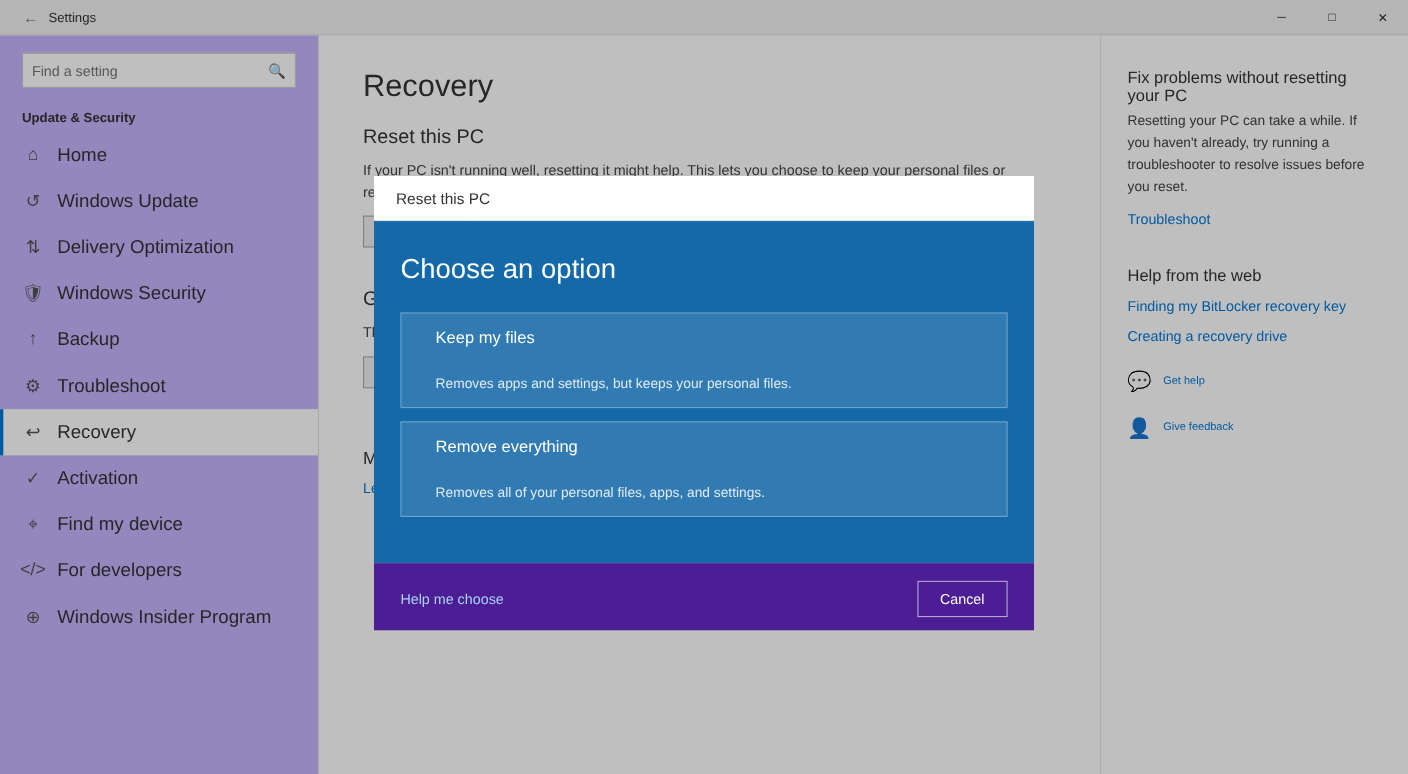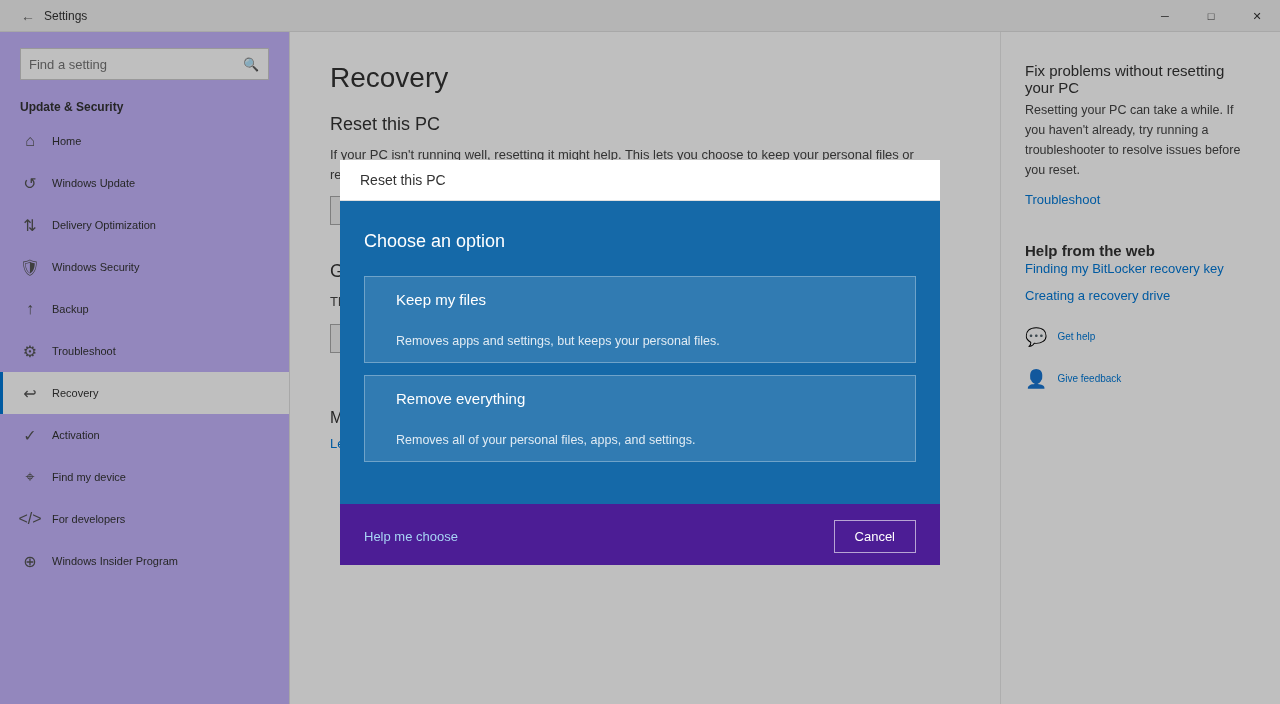--- a/index.html
+++ b/index.html
@@ -122,21 +122,21 @@
     .nav-icon {
       width: 20px;
       margin-right: 12px;
       display: flex;
       align-items: center;
       justify-content: center;
       font-size: 16px;
       color: #555;
       flex-shrink: 0;
     }
-    .nav-label { font-size: 11px; }
+    .nav-label { font-size: 17px; }
 
     
     .content {
       flex: 1;
       background: white;
       overflow-y: auto;
       padding: 30px 40px;
       position: relative;
     }
     .content-inner {
@@ -202,22 +202,23 @@
     }
     .right-panel-text {
       font-size: 12.5px;
       color: #444;
       line-height: 1.6;
       margin-bottom: 10px;
     }
     .right-section-gap { height: 24px; }
     .right-help-heading {
       font-size: 15px;
-      font-weight: 700;
-      color: #333;
+      font-weight: 400;
+      color: #333;
+      margin-bottom: 10px;
     }
     .right-link {
       display: block;
       color: #0078d7;
       font-size: 13px;
       text-decoration: none;
       cursor: pointer;
       margin-bottom: 8px;
       line-height: 1.5;
     }
@@ -267,21 +268,21 @@
       color: #333;
       border-bottom: 1px solid #e0e0e0;
     }
 
     
     .dialog-body {
       background: #1569a8;
       padding: 30px 24px;
     }
     .dialog-heading {
-      font-size: 18px;
+      font-size: 25px;
       font-weight: 300;
       color: white;
       margin-bottom: 24px;
     }
     .dialog-option {
       background: rgba(255,255,255,0.12);
       border: 1px solid rgba(255,255,255,0.3);
       padding: 14px 31px;
       margin-bottom: 12px;
       cursor: pointer;

